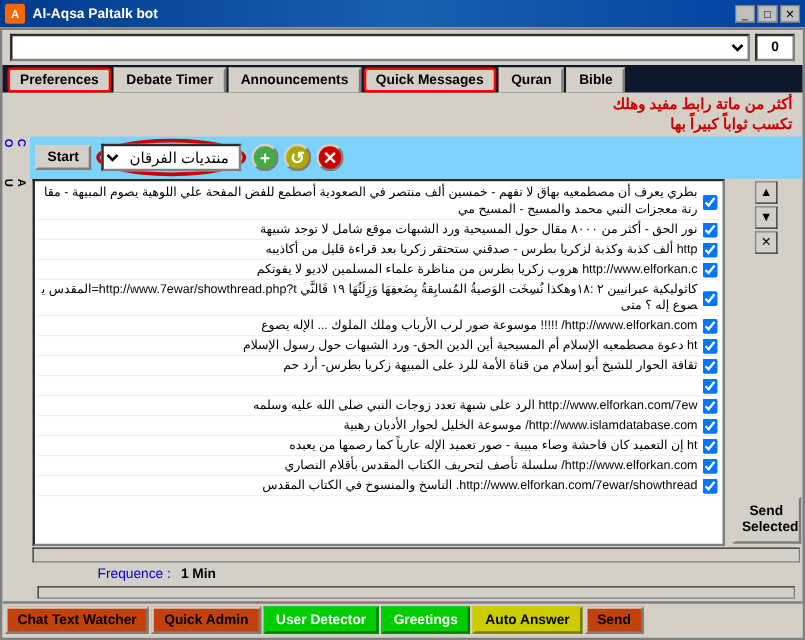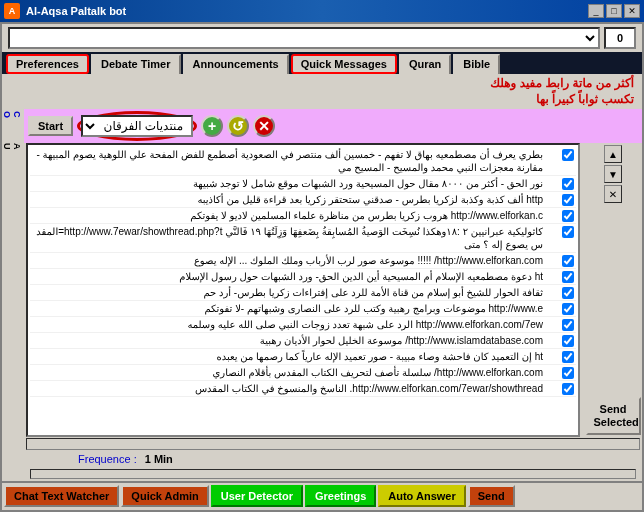--- a/index.html
+++ b/index.html
@@ -153,21 +153,21 @@
       flex-direction: column;
       overflow: hidden;
     }
 
     
     .control-row {
       display: flex;
       align-items: center;
       padding: 2px 4px;
       gap: 4px;
-      background: #f0abfc;
+      background: #7dd3fc;
     }
     .start-btn {
       background: #d4d0c8;
       border: 2px outset #d4d0c8;
       padding: 2px 8px;
       font-size: 11px;
       font-weight: bold;
       cursor: pointer;
     }
     .channel-dropdown {
@@ -201,22 +201,22 @@
       flex: 1;
       overflow-y: auto;
       background: white;
       border: 2px inset #808080;
       margin: 0 2px;
       padding: 2px;
       direction: rtl;
     }
     .message-item {
       display: flex;
-      align-items: flex-start;
-      gap: 19px;
+      align-items: center;
+      gap: 4px;
       padding: 1px 2px;
       font-size: 10px;
       border-bottom: 1px solid #f0f0f0;
       direction: rtl;
       text-align: right;
     }
     .message-item input[type=checkbox] {
       width: 12px; height: 12px;
       flex-shrink: 0;
       margin-top: 1px;
@@ -382,25 +382,24 @@
             <div class="message-item">
               <input type="checkbox" checked="" style="">
               <span class="message-text">http://www.elforkan.com/ !!!!!  موسوعة صور لرب الأرباب وملك الملوك ... الإله يصوع</span>
             </div>
             <div class="message-item">
               <input type="checkbox" checked="" style="">
               <span class="message-text">ht دعوة مصطمعيه الإسلام أم المسيحية أين الدين الحق- ورد الشبهات حول رسول الإسلام</span>
             </div>
             <div class="message-item">
               <input type="checkbox" checked="" style="">
-              <span class="message-text">ثقافة الحوار للشيخ أبو إسلام من قناة الأمة للرد على إفتراءات زكريا بطرس- أرد حم</span>
-            </div>
-            <div class="message-item">
-              <input type="checkbox" checked="" style="">
-              <span class="message-text">http://www.e موضوعات وبرامج رهبية وكتب للرد على النصارى وشبهاتهم -لا تفوتكم</span>
+              <span class="message-text">ثقافة الحوار للشيخ أبو إسلام من قناة الأمة للرد على المبيهة زكريا بطرس- أرد حم</span>
+            </div>
+            <div class="message-item">
+              <input type="checkbox" checked="" style="">
             </div>
             <div class="message-item">
               <input type="checkbox" checked="" style="">
               <span class="message-text">http://www.elforkan.com/7ew الرد على شبهة تعدد زوجات النبي صلى الله عليه وسلمه</span>
             </div>
             <div class="message-item">
               <input type="checkbox" checked="" style="">
               <span class="message-text">http://www.islamdatabase.com/ موسوعة الخليل لحوار الأديان رهبية</span>
             </div>
             <div class="message-item">

